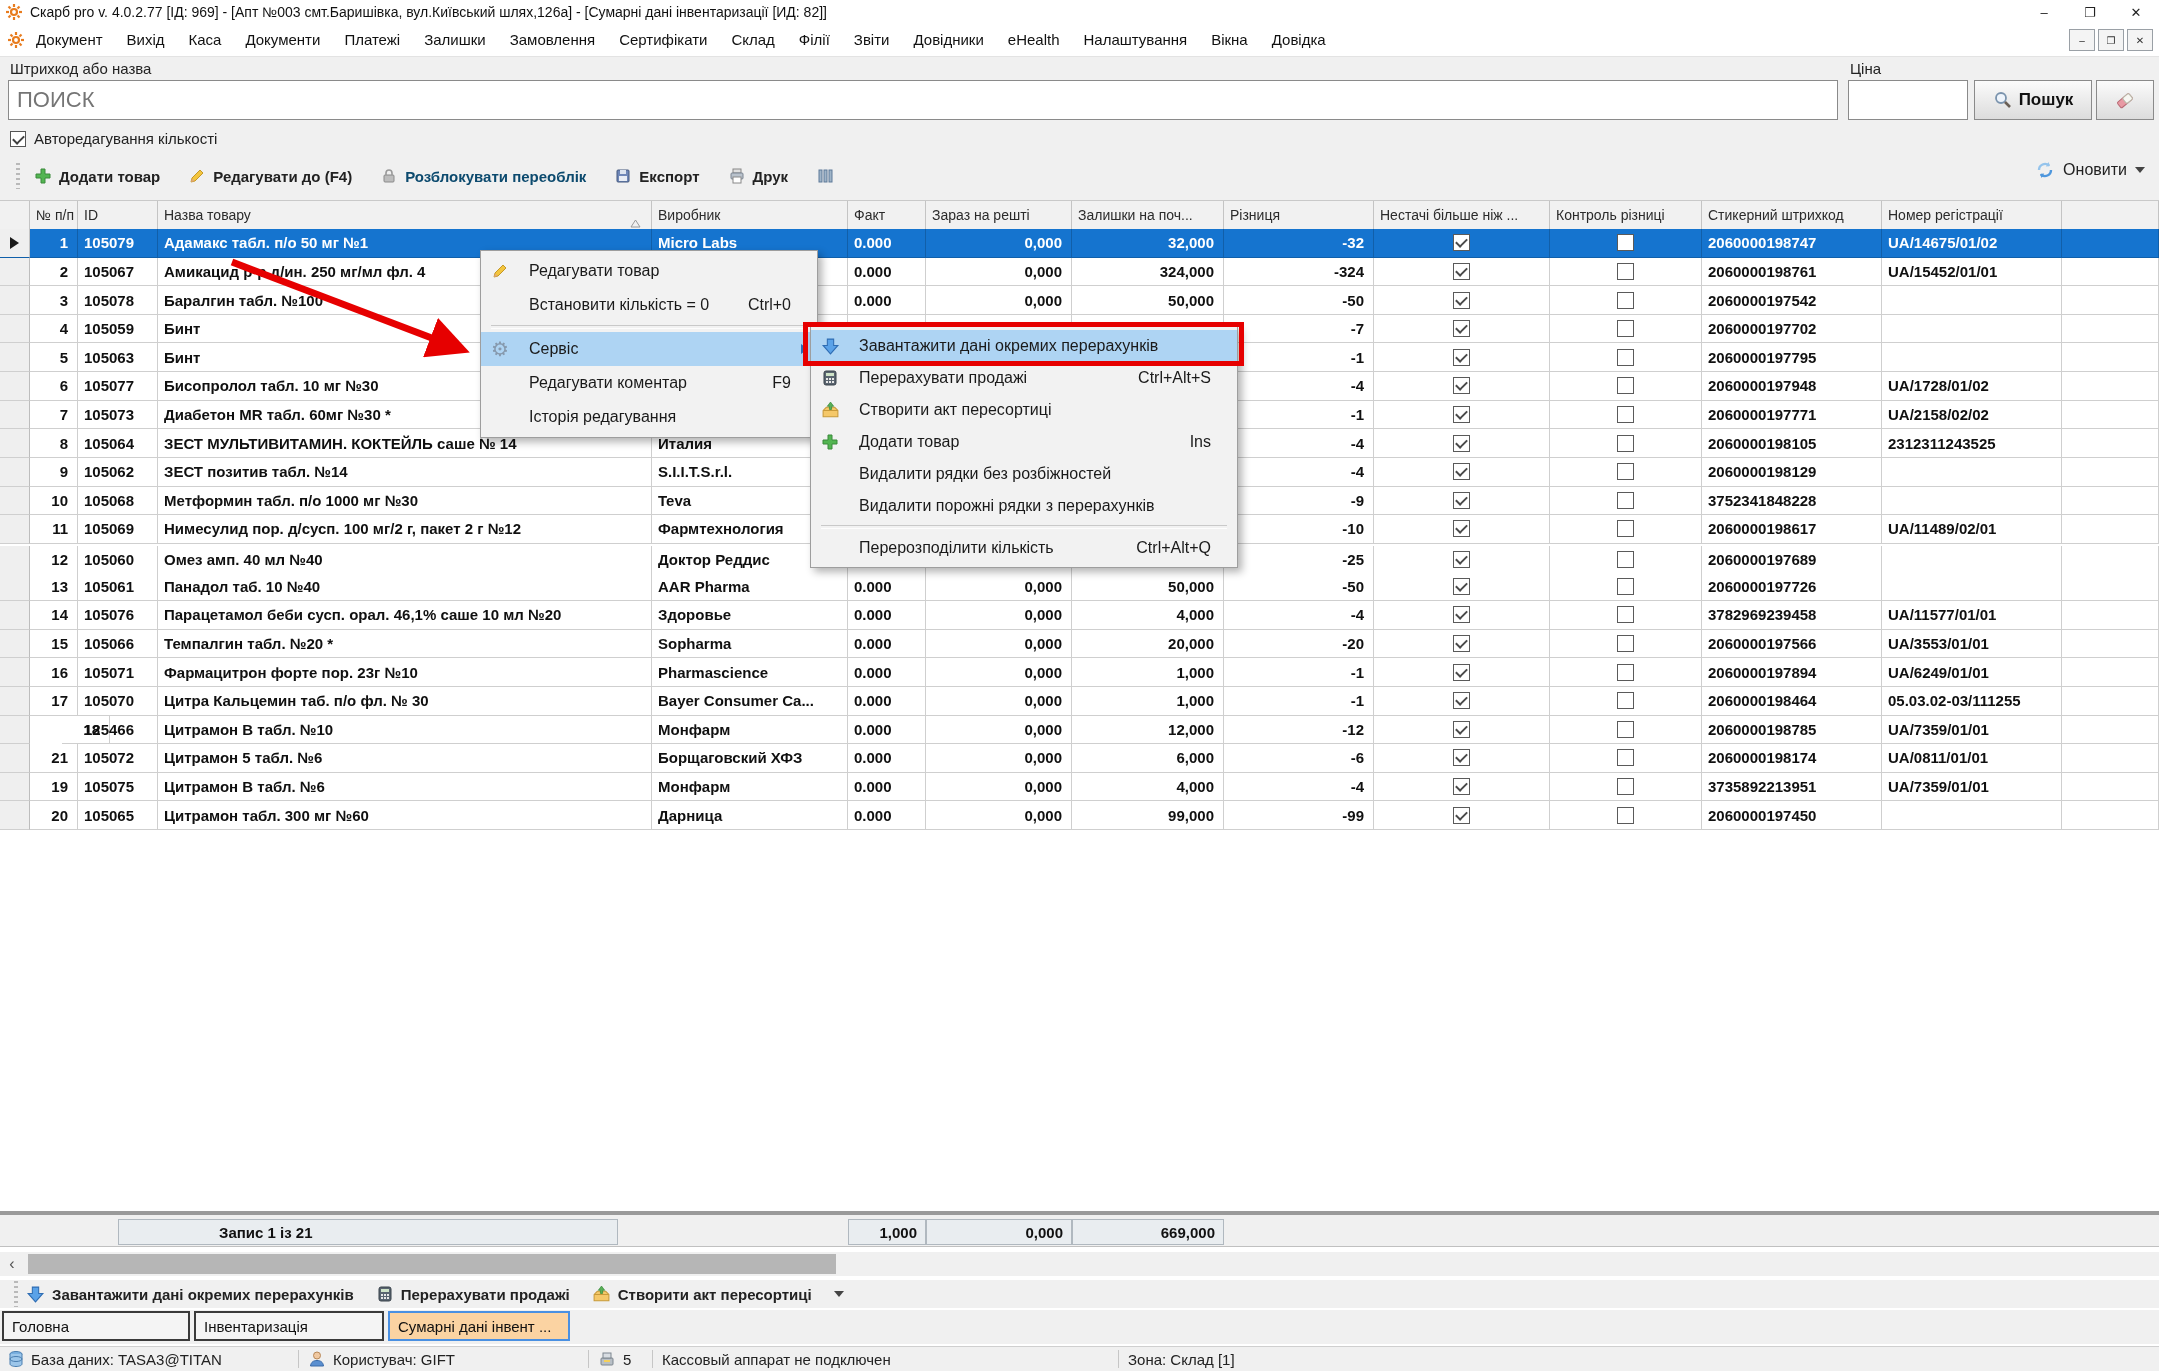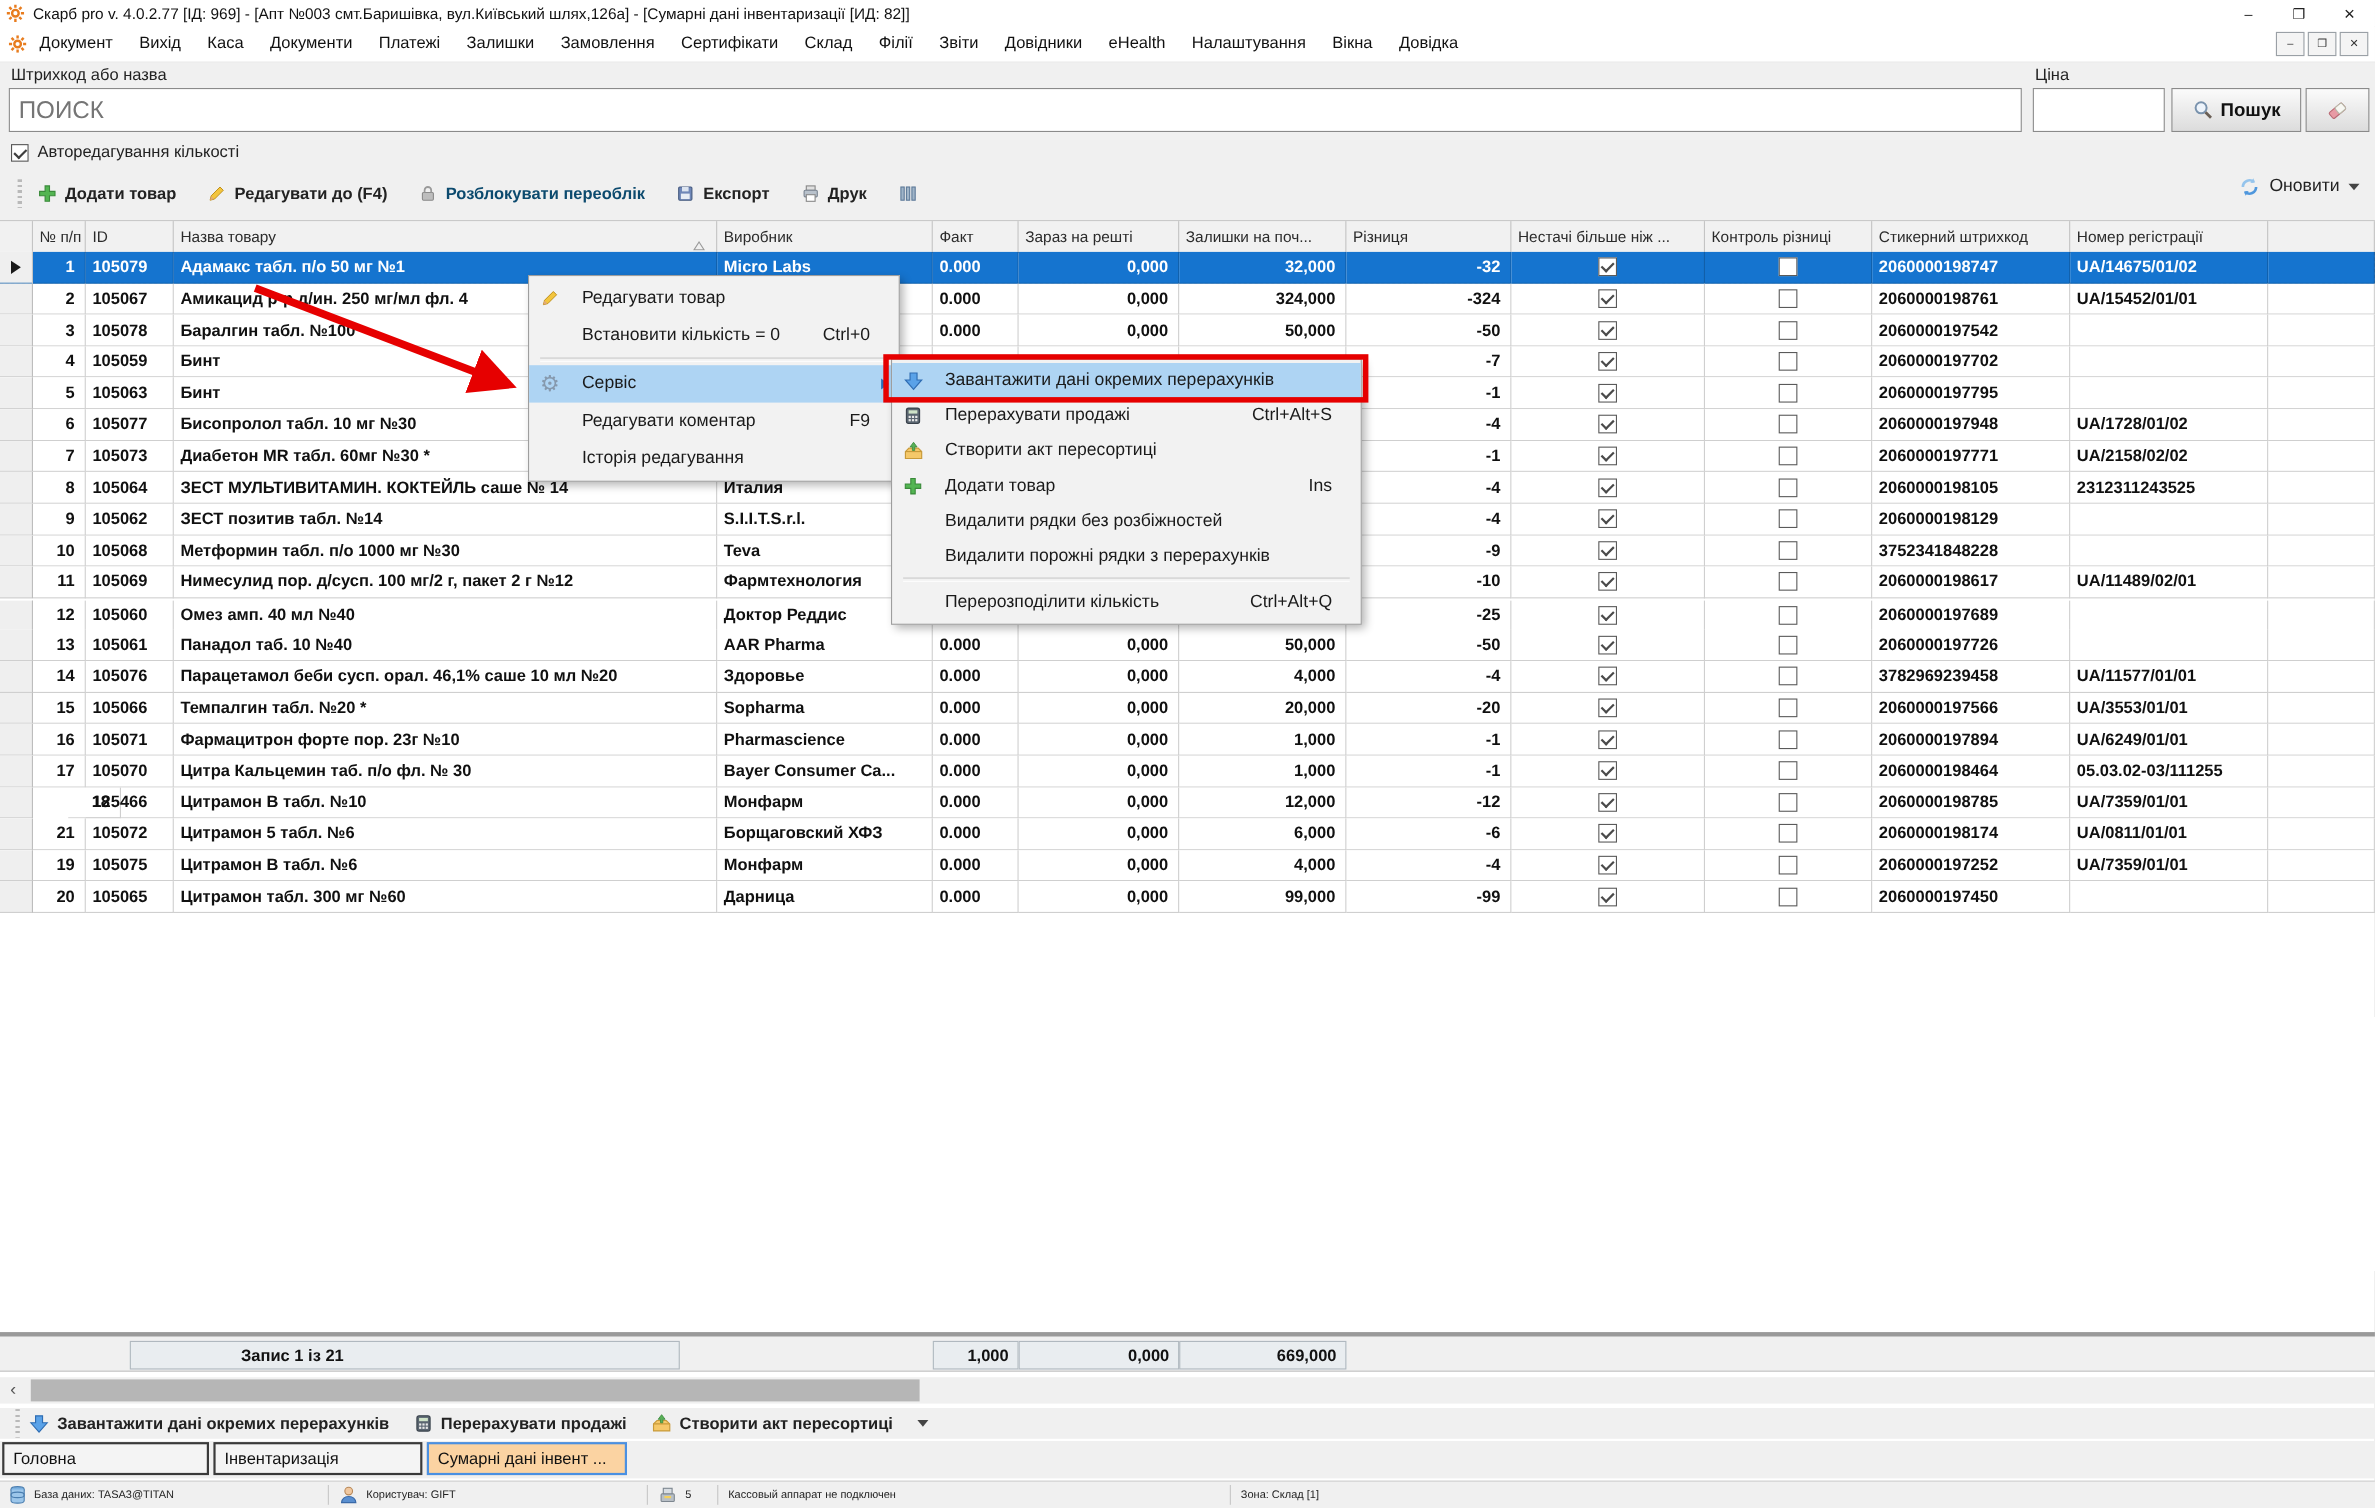--- a/index.html
+++ b/index.html
@@ -61,21 +61,21 @@
   .hscroll{left:0;top:1252px;width:2159px;height:24px;background:#f0f0f0;}
   .hs-btn{position:absolute;left:0;top:0;width:24px;height:24px;display:flex;align-items:center;justify-content:center;color:#555;font-size:16px;}
   .hs-thumb{position:absolute;left:28px;top:2px;width:808px;height:20px;background:#b6b6b6;}
   .btoolbar{left:0;top:1280px;width:2159px;height:28px;background:#f0f0f0;display:flex;align-items:center;padding-left:14px;gap:22px;box-sizing:border-box;}
   .bt-item{display:flex;align-items:center;gap:7px;font-size:15px;font-weight:bold;color:#222;}
   .tabsbar{left:0;top:1310px;width:2159px;height:34px;background:#f0f0f0;}
   .tab{position:absolute;top:1px;height:30px;box-sizing:border-box;border:2px solid #3a3a3a;background:#f4f4f4;
        font-size:15px;display:flex;align-items:center;padding-left:8px;color:#111;}
   .tab.active{background:#fbd3a2;border:2px solid #4a90e2;}
   .statusbar{left:0;top:1346px;width:2159px;height:25px;background:#f0f0f0;border-top:1px solid #cfcfcf;box-sizing:border-box;}
-  .st-item{position:absolute;top:0;height:24px;display:flex;align-items:center;gap:7px;font-size:10px;color:#222;}
+  .st-item{position:absolute;top:0;height:24px;display:flex;align-items:center;gap:7px;font-size:15px;color:#222;}
   .st-sep{position:absolute;top:3px;width:1px;height:18px;background:#c6c6c6;}
   
   .cmenu{position:absolute;background:#f2f2f2;border:1px solid #9e9e9e;box-shadow:4px 4px 8px rgba(0,0,0,.3);z-index:50;padding:3px 0;box-sizing:border-box;}
   .mi{position:relative;display:flex;align-items:center;font-size:16px;color:#1a1a1a;padding-left:48px;padding-right:26px;box-sizing:border-box;}
   .mi.hl{background:#aed4f3;}
   .mi .m-ic{position:absolute;left:10px;display:flex;align-items:center;}
   .mi .m-sc{margin-left:auto;padding-left:28px;color:#1a1a1a;}
   .mi .m-sub{position:absolute;right:9px;width:0;height:0;border-top:5px solid transparent;border-bottom:5px solid transparent;border-left:7px solid #2a6db8;}
   .msep{height:2px;margin:3px 10px;border-top:1px solid #c9c9c9;border-bottom:1px solid #fdfdfd;}
   .red-box{position:absolute;left:803px;top:322px;width:441px;height:44px;border:5px solid #e60000;box-sizing:border-box;z-index:65;pointer-events:none;}
@@ -666,21 +666,21 @@
         <div class="tb-cell" style="left: 848px; width: 78px;">0.000</div>
         <div class="tb-cell num" style="left: 926px; width: 146px;">0,000</div>
         <div class="tb-cell num" style="left: 1072px; width: 152px;">4,000</div>
         <div class="tb-cell num" style="left: 1224px; width: 150px;">-4</div>
         <div class="tb-cell ctr" style="left: 1374px; width: 176px;">
           <div class="gcb on"></div>
         </div>
         <div class="tb-cell ctr" style="left: 1550px; width: 152px;">
           <div class="gcb"></div>
         </div>
-        <div class="tb-cell" style="left: 1702px; width: 180px;">2060000197252</div>
+        <div class="tb-cell" style="left: 1702px; width: 180px;">3735892213951</div>
         <div class="tb-cell" style="left: 1882px; width: 180px;">UA/7359/01/01</div>
         <div class="tb-cell" style="left: 2062px; width: 97px;"></div>
       </div>
       <div class="tb-row" style="top: 801.4px; height: 28.62px;">
         <div class="tb-cell markercol" style="left: 0px; width: 30px;"></div>
         <div class="tb-cell num" style="left: 30px; width: 48px;">20</div>
         <div class="tb-cell" style="left: 78px; width: 80px;">105065</div>
         <div class="tb-cell" style="left: 158px; width: 494px;">Цитрамон табл. 300 мг №60</div>
         <div class="tb-cell" style="left: 652px; width: 196px;">Дарница</div>
         <div class="tb-cell" style="left: 848px; width: 78px;">0.000</div>

